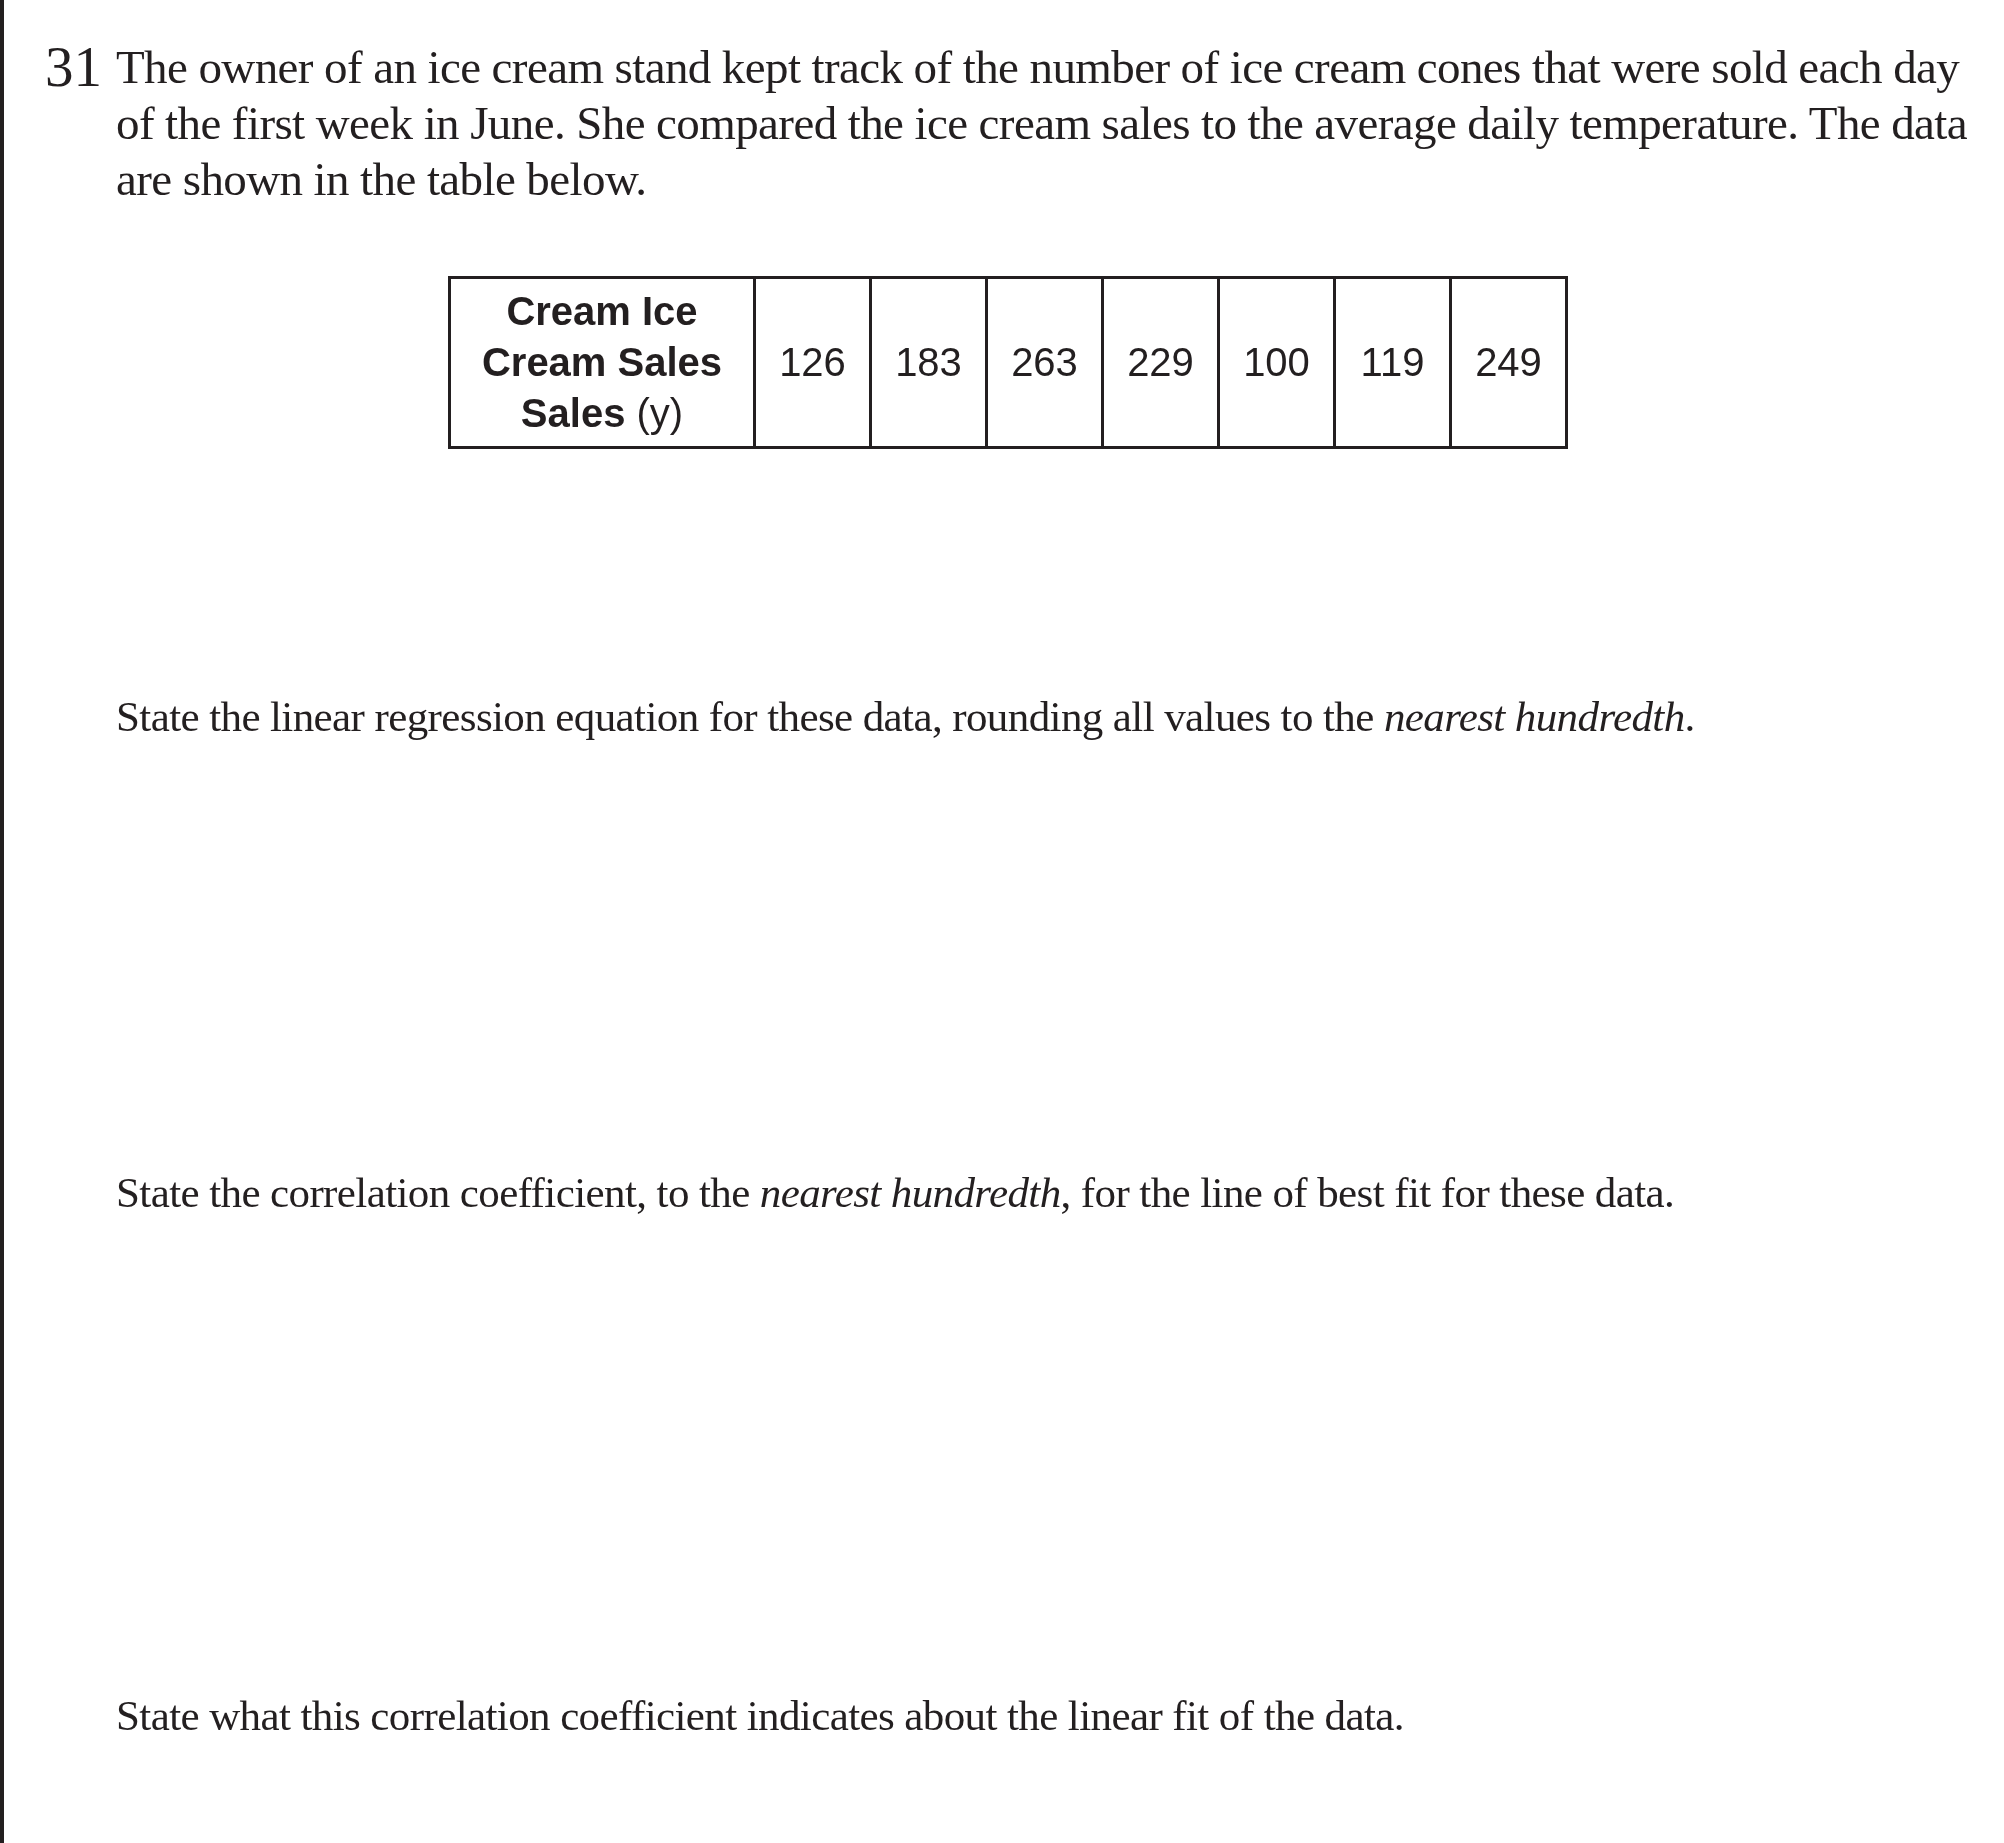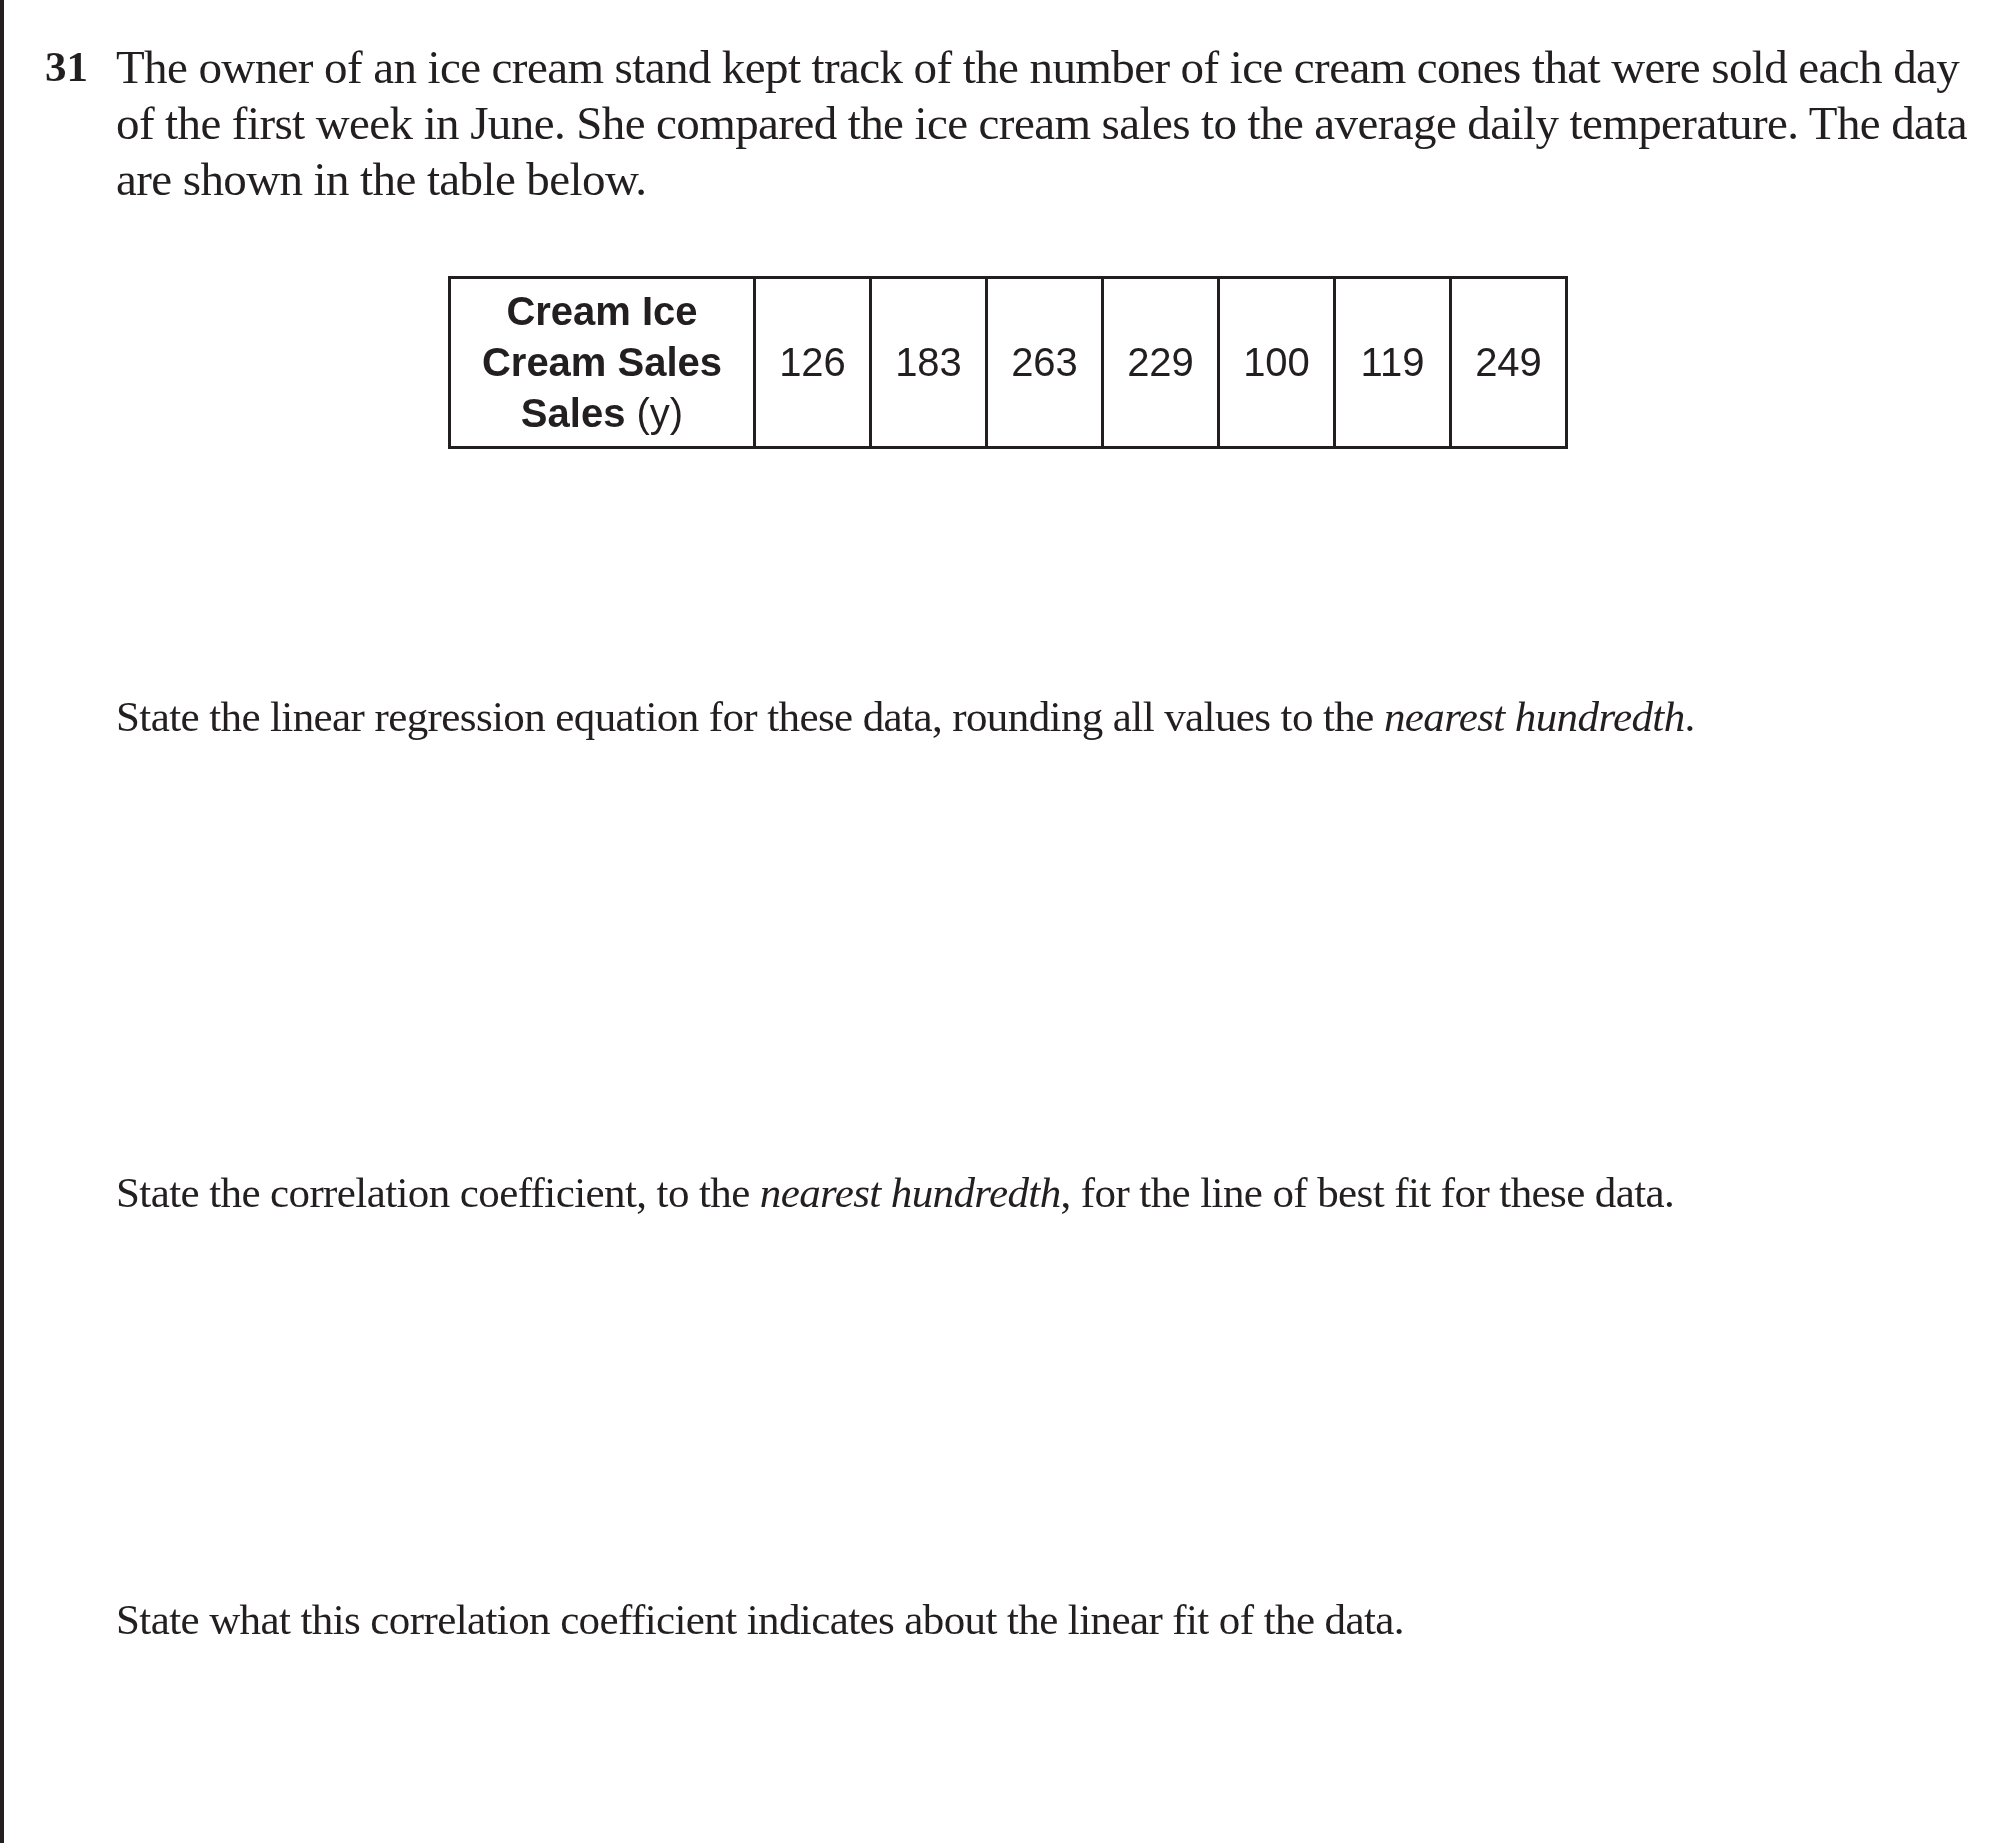--- a/index.html
+++ b/index.html
@@ -26,22 +26,22 @@
     .question {
       position: absolute;
       left: 45px;
       top: 39px;
       width: 1939px;
     }
     .q-number {
       position: absolute;
       left: 0;
       top: 0;
-      font-weight: bold;
-      font-size: 43px;
+      font-weight: normal;
+      font-size: 57px;
       line-height: 56px;
     }
     .q-stem {
       position: absolute;
       left: 71px;
       top: 0;
       width: 1864px;
       font-size: 47px;
       line-height: 56px;
       letter-spacing: -0.6px;
@@ -79,21 +79,21 @@
       font-size: 43px;
       line-height: 56px;
       letter-spacing: -0.6px;
       white-space: nowrap;
     }
     .prompt em {
       font-style: italic;
     }
     #prompt-1 { top: 689px; }
     #prompt-2 { top: 1165px; }
-    #prompt-3 { top: 1592px; }
+    #prompt-3 { top: 1688px; }
     .answer-space {
       position: absolute;
       left: 116px;
       width: 1837px;
     }
     #answer-1 { top: 756px; height: 390px; }
     #answer-2 { top: 1232px; height: 390px; }
     #answer-3 { top: 1709px; height: 130px; }
   </style>
 </head>

